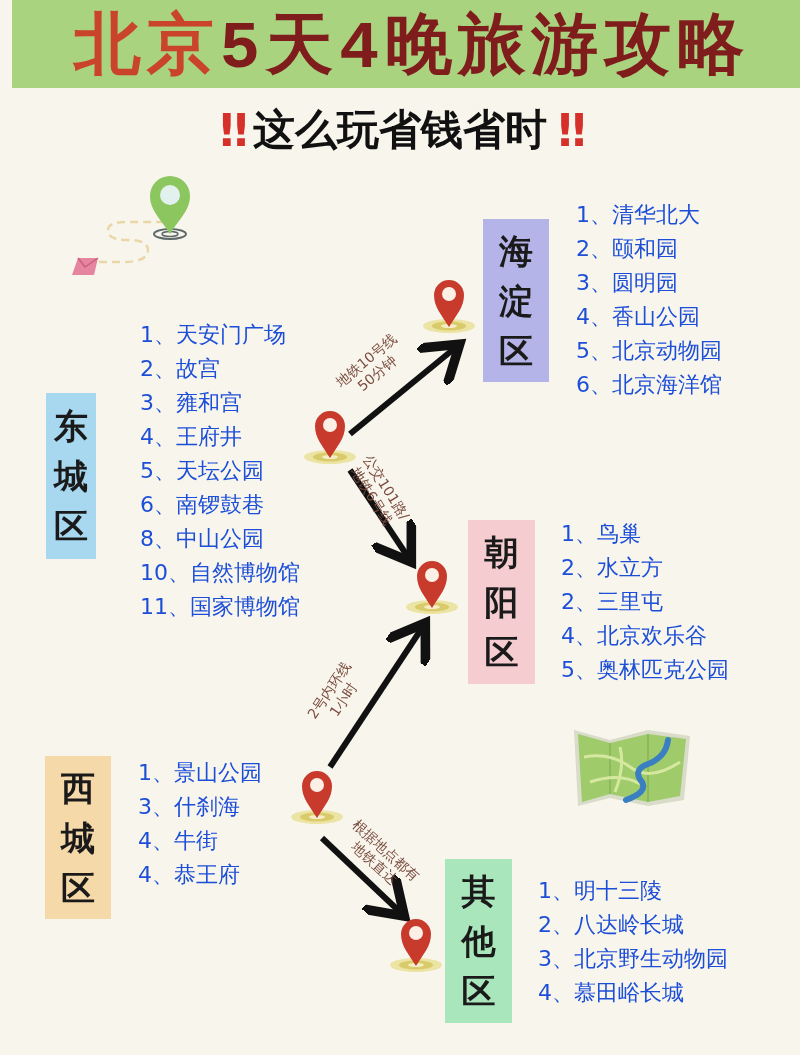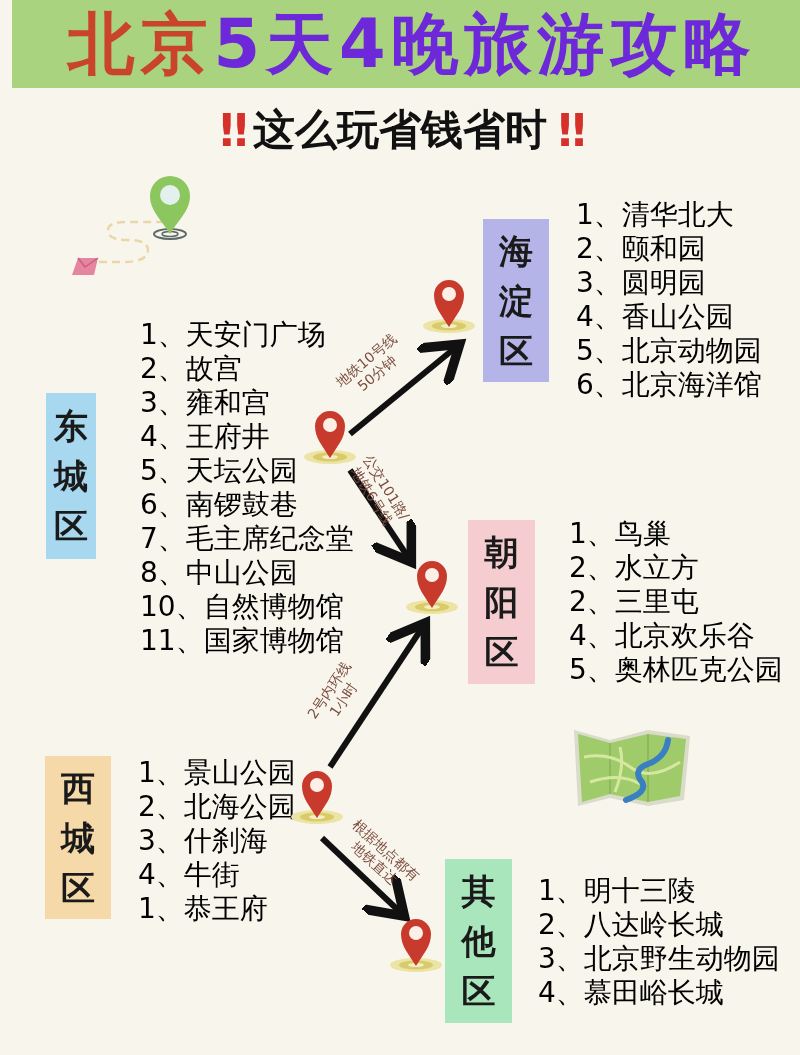--- a/index.html
+++ b/index.html
@@ -10,34 +10,34 @@
     position: relative;
     color: #1a1a1a;
   }
   .header {
     position: absolute; left: 12px; top: 0; width: 800px; height: 88px;
     background: #a9d37f;
     display: flex; align-items: center; justify-content: center;
     font-weight: bold; font-size: 67px; letter-spacing: 6px;
   }
   .header .red { color: #c9442a; }
-  .header .dark { color: #6d28d9; }
+  .header .dark { color: #7f1d1d; font-family: Liberation Mono, monospace; }
   .subtitle {
     position: absolute; left: 0; top: 100px; width: 800px; height: 60px;
     display: flex; align-items: center; justify-content: center;
     font-weight: bold; font-size: 42px; color: #111;
   }
   .subtitle .bang { color: #d6302b; font-size: 44px; letter-spacing: -6px; margin: 0 8px; }
   .district-box {
     position: absolute;
     display: flex; flex-direction: column; align-items: center; justify-content: center;
     font-weight: bold; font-size: 34px; line-height: 50px; color: #1a1a1a;
   }
   .list {
-    position: absolute; font-size: 28px; line-height: 34px; color: #000000;
+    position: absolute; font-size: 22px; line-height: 34px; color: #1d4ed8;
     white-space: nowrap;
   }
   .list li { list-style: none; }
   .route-label {
     position: absolute; font-size: 14px; line-height: 17px; color: #7a4a3e;
     text-align: center; white-space: nowrap;
   }
   svg.abs { position: absolute; }
 </style>
 </head>
@@ -69,21 +69,20 @@
   <span>城</span>
   <span>区</span>
 </div>
 <ul class="list" style="left:140px;top:289px;margin-top:29px;">
   <li>1、天安门广场</li>
   <li>2、故宫</li>
   <li>3、雍和宫</li>
   <li>4、王府井</li>
   <li>5、天坛公园</li>
   <li>6、南锣鼓巷</li>
-  <li>7、毛主席纪念堂</li>
   <li>8、中山公园</li>
   <li>10、自然博物馆</li>
   <li>11、国家博物馆</li>
 </ul>
 
 <div class="district-box" style="left:483px;top:219px;width:66px;height:163px;background:#b4b4e8;">
   <span>海</span>
   <span>淀</span>
   <span>区</span>
 </div>
@@ -94,39 +93,38 @@
   <li>4、香山公园</li>
   <li>5、北京动物园</li>
   <li>6、北京海洋馆</li>
 </ul>
 
 <div class="district-box" style="left:468px;top:520px;width:67px;height:164px;background:#f5cdd0;">
   <span>朝</span>
   <span>阳</span>
   <span>区</span>
 </div>
-<ul class="list" style="left:561px;top:517px;margin-left:8px;">
+<ul class="list" style="left:561px;top:517px;">
   <li>1、鸟巢</li>
   <li>2、水立方</li>
   <li>2、三里屯</li>
   <li>4、北京欢乐谷</li>
   <li>5、奥林匹克公园</li>
 </ul>
 
 <div class="district-box" style="left:45px;top:756px;width:66px;height:163px;background:#f6d9a8;">
   <span>西</span>
   <span>城</span>
   <span>区</span>
 </div>
 <ul class="list" style="left:138px;top:756px;">
   <li>1、景山公园</li>
-  <li>2、北海公园</li>
   <li>3、什刹海</li>
   <li>4、牛街</li>
-  <li>1、恭王府</li>
+  <li>4、恭王府</li>
 </ul>
 
 <div class="district-box" style="left:445px;top:859px;width:67px;height:164px;background:#a9e6bc;">
   <span>其</span>
   <span>他</span>
   <span>区</span>
 </div>
 <ul class="list" style="left:538px;top:874px;">
   <li>1、明十三陵</li>
   <li>2、八达岭长城</li>

